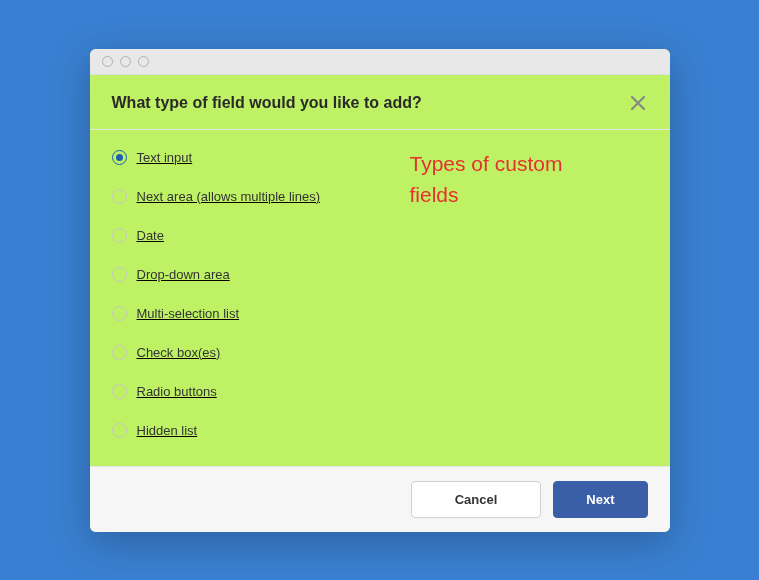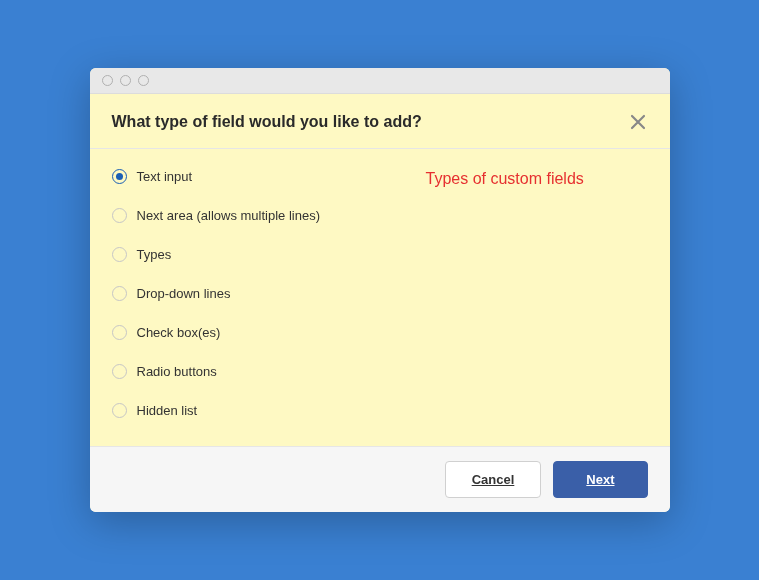--- a/index.html
+++ b/index.html
@@ -11,21 +11,21 @@
       font-family: -apple-system, BlinkMacSystemFont, "Segoe UI", Helvetica, Arial, sans-serif;
       background: #3a80d2;
       width: 759px;
       height: 580px;
       display: flex;
       align-items: center;
       justify-content: center;
     }
     .window {
       width: 580px;
-      background: #fef9c3;
+      background: #bef264;
       border-radius: 6px;
       box-shadow: 0 10px 40px rgba(0,0,0,0.25);
       overflow: hidden;
     }
     .titlebar {
       background: #e8e8e8;
       padding: 7px 12px;
       border-bottom: 1px solid #dcdcdc;
       display: flex;
       gap: 7px;
@@ -66,20 +66,21 @@
     }
     .dialog-body {
       position: relative;
       padding: 20px 22px 28px 22px;
       min-height: 260px;
     }
     .radio-group {
       display: flex;
       flex-direction: column;
       gap: 24px;
+      text-decoration: underline;
     }
     .radio-option {
       display: flex;
       align-items: center;
       gap: 10px;
       cursor: pointer;
     }
     .radio-circle {
       width: 15px;
       height: 15px;
@@ -103,42 +104,41 @@
     .radio-option.selected .radio-dot {
       display: block;
     }
     .radio-label {
       font-size: 13px;
       color: #333;
     }
     .annotation {
       position: absolute;
       top: 18px;
-      left: 336px;
+      left: 320px;
       color: #e63030;
-      font-size: 16px;
+      font-size: 21px;
       line-height: 1.5;
       width: 200px;
     }
     .dialog-footer {
       background: #f6f6f6;
       border-top: 1px solid #e6e6e6;
       padding: 14px 22px;
       display: flex;
       justify-content: flex-end;
       gap: 12px;
     }
     .btn {
       font-size: 13px;
       font-weight: 600;
-      padding: 10px 26px;
+      padding: 10px 43px;
       border-radius: 4px;
       cursor: pointer;
       border: 1px solid transparent;
-      text-decoration: underline;
     }
     .btn-cancel {
       background: #fff;
       border-color: #d0d0d0;
       color: #333;
     }
     .btn-primary {
       background: #3a5fa8;
       border-color: #3a5fa8;
       color: #fff;
@@ -174,25 +174,29 @@
             <span class="radio-dot"></span>
           </span>
           <span class="radio-label">Text input</span>
         </label>
         <label class="radio-option">
           <span class="radio-circle"></span>
           <span class="radio-label">Next area (allows multiple lines)</span>
         </label>
         <label class="radio-option">
           <span class="radio-circle"></span>
-          <span class="radio-label">Types</span>
-        </label>
-        <label class="radio-option">
-          <span class="radio-circle"></span>
-          <span class="radio-label">Drop-down lines</span>
+          <span class="radio-label">Date</span>
+        </label>
+        <label class="radio-option">
+          <span class="radio-circle"></span>
+          <span class="radio-label">Drop-down area</span>
+        </label>
+        <label class="radio-option">
+          <span class="radio-circle"></span>
+          <span class="radio-label">Multi-selection list</span>
         </label>
         <label class="radio-option">
           <span class="radio-circle"></span>
           <span class="radio-label">Check box(es)</span>
         </label>
         <label class="radio-option">
           <span class="radio-circle"></span>
           <span class="radio-label">Radio buttons</span>
         </label>
         <label class="radio-option">

